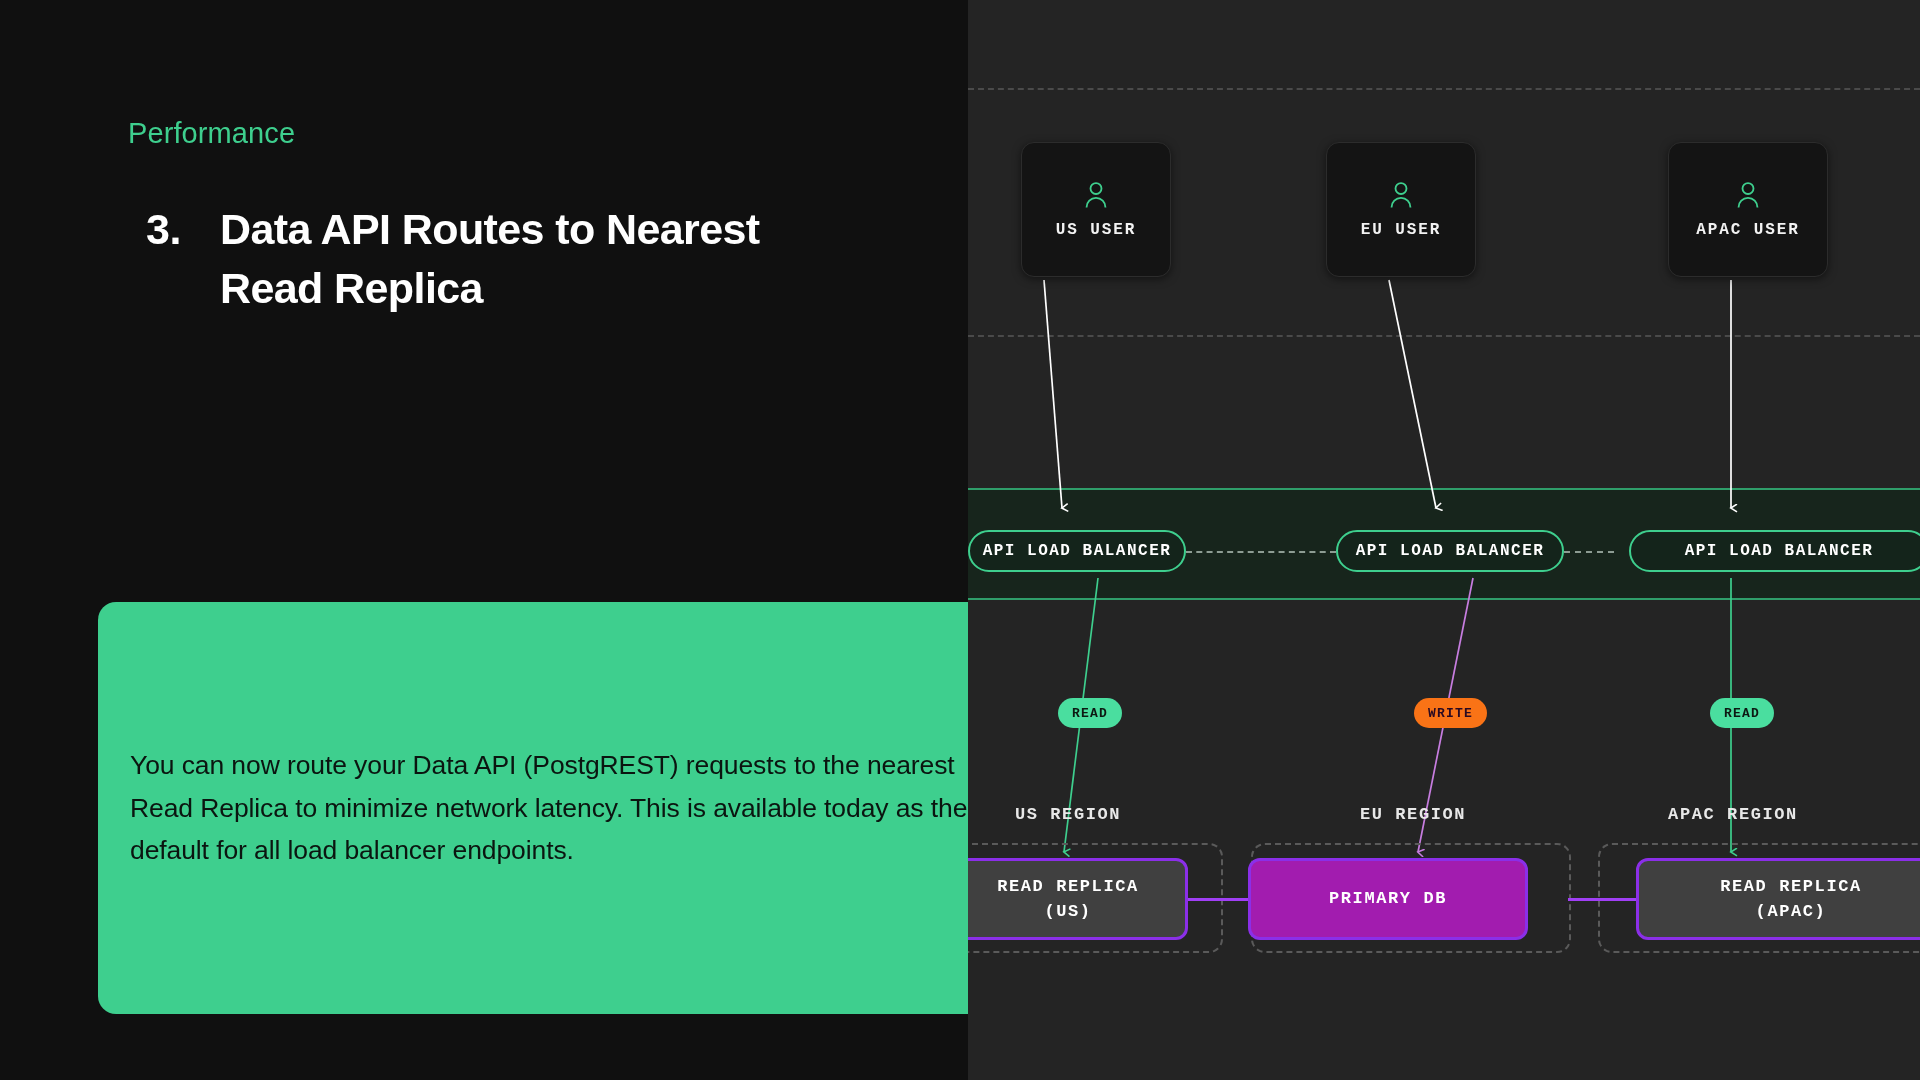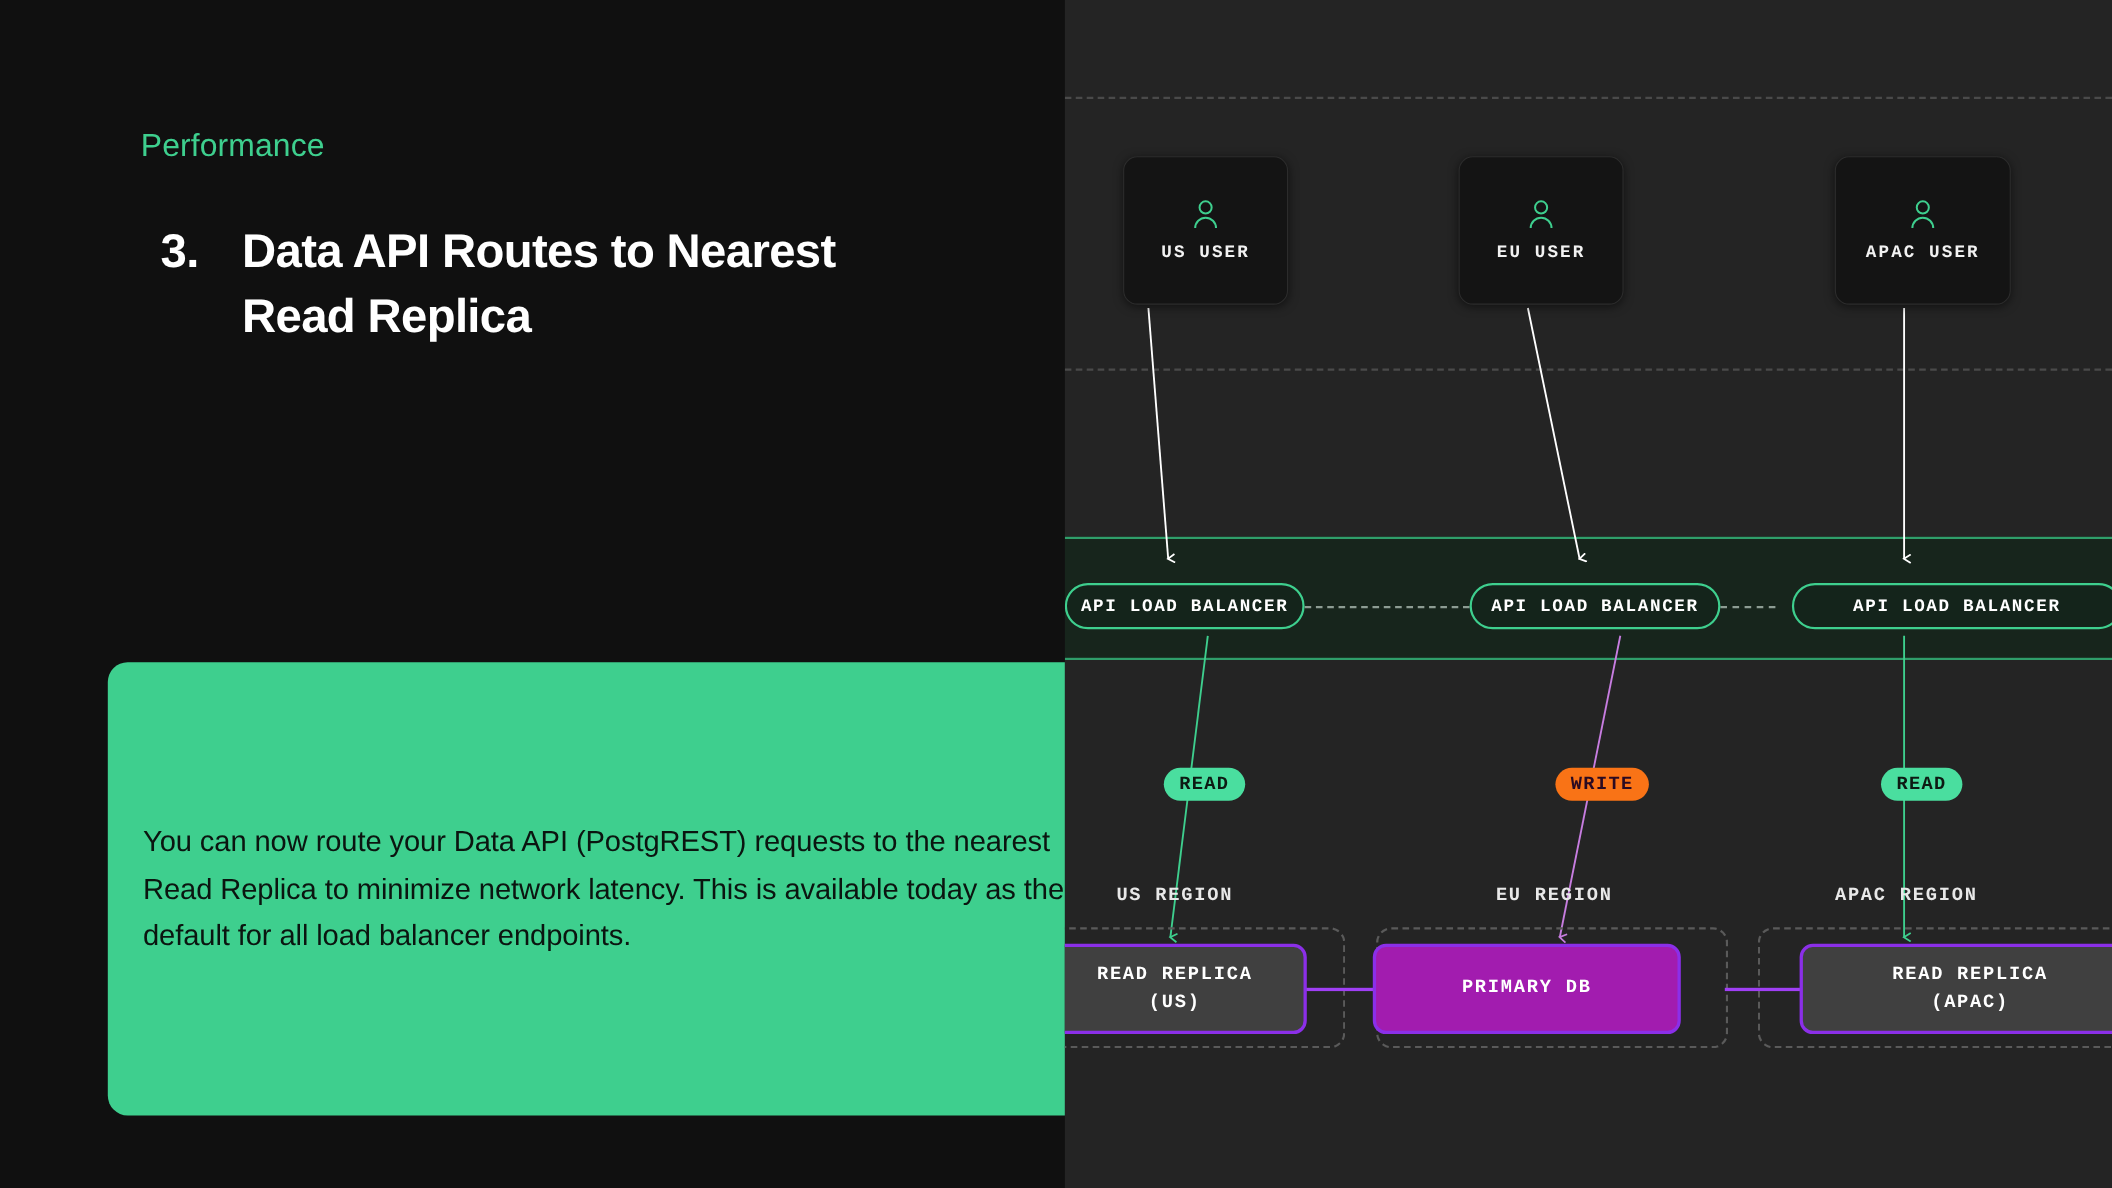--- a/index.html
+++ b/index.html
@@ -112,21 +112,21 @@
 
   
   .op-badge {
     position: absolute; height: 30px;
     border-radius: 15px;
     display: flex; align-items: center; justify-content: center;
     padding: 0 14px;
   }
   .op-badge span {
     font-family: "Liberation Mono", monospace;
-    font-size: 17px; font-weight: 700; letter-spacing: 1.2px;
+    font-size: 13px; font-weight: 700; letter-spacing: 1.2px;
     color: #0d1a13;
   }
   .op-read { background: #4ade9f; }
   .op-write { background: #f97316; }
   .op-write span { color: #2a0a22; }
 
   
   .region-label {
     position: absolute;
     font-family: "Liberation Mono", monospace;

